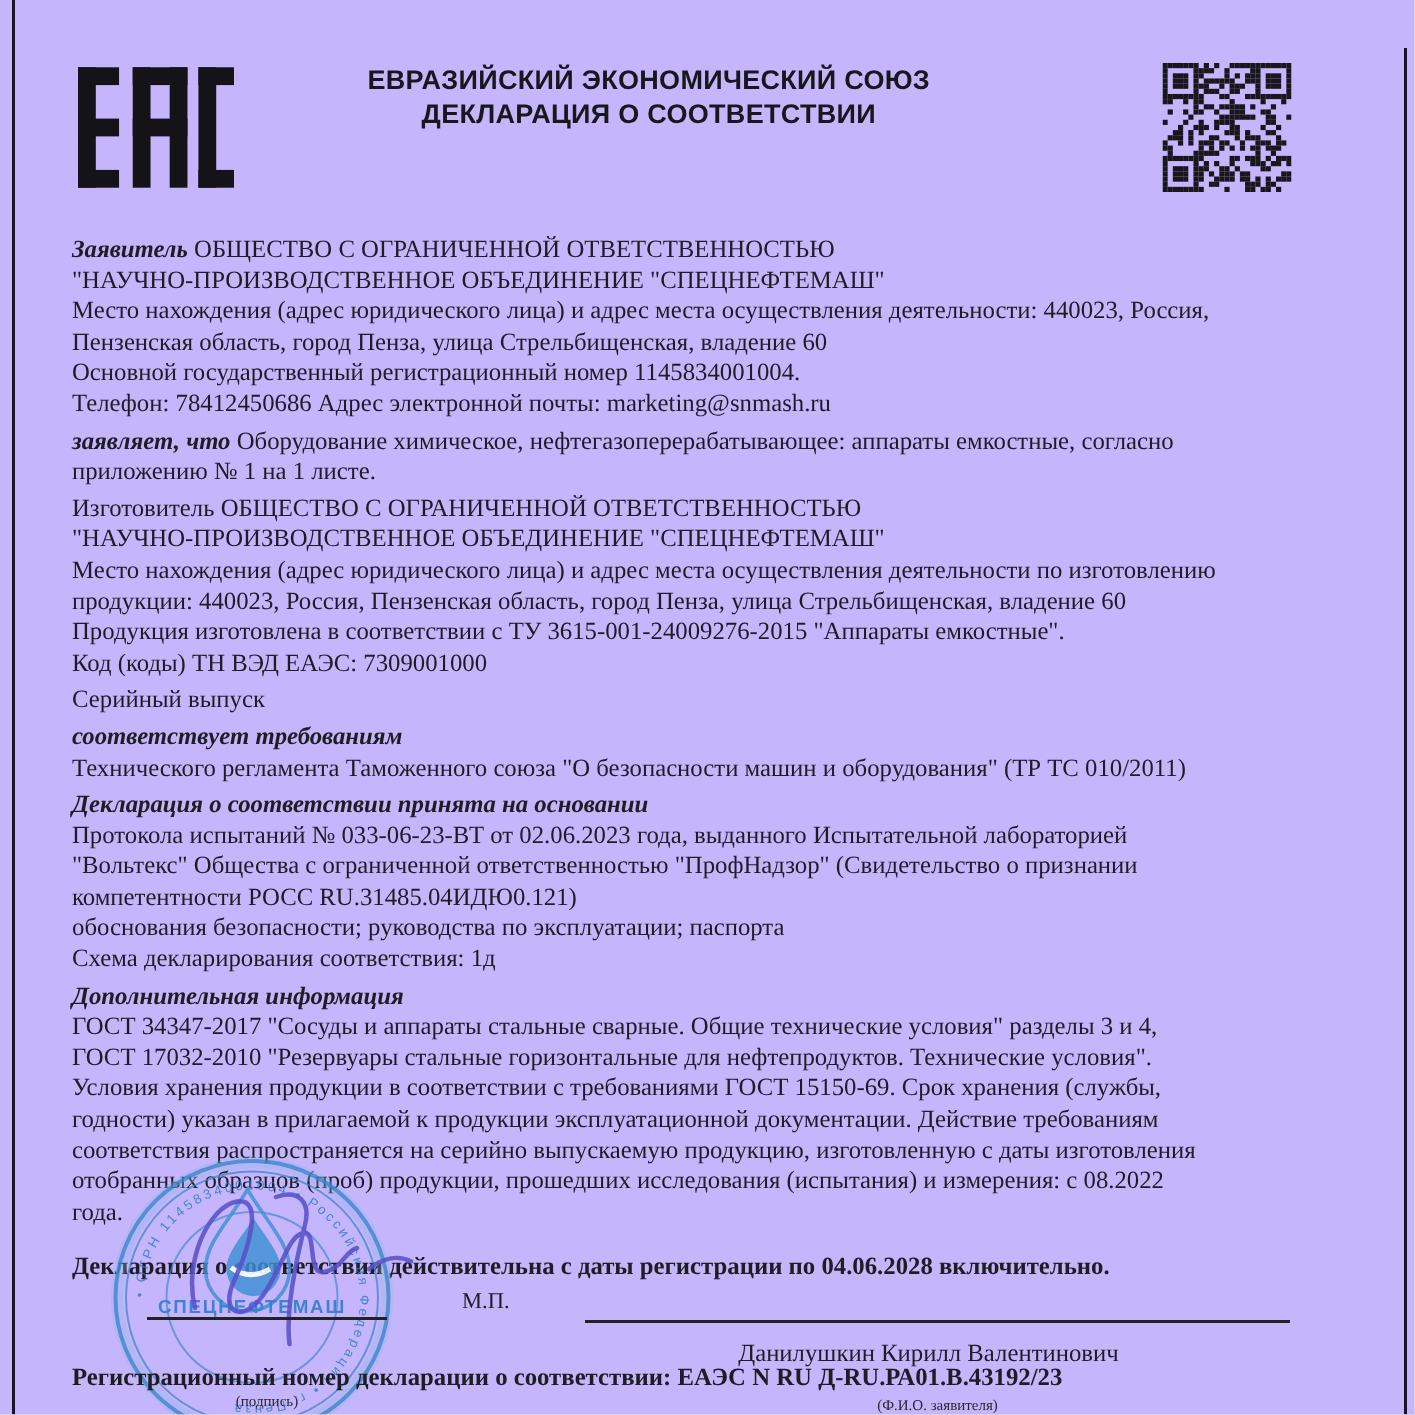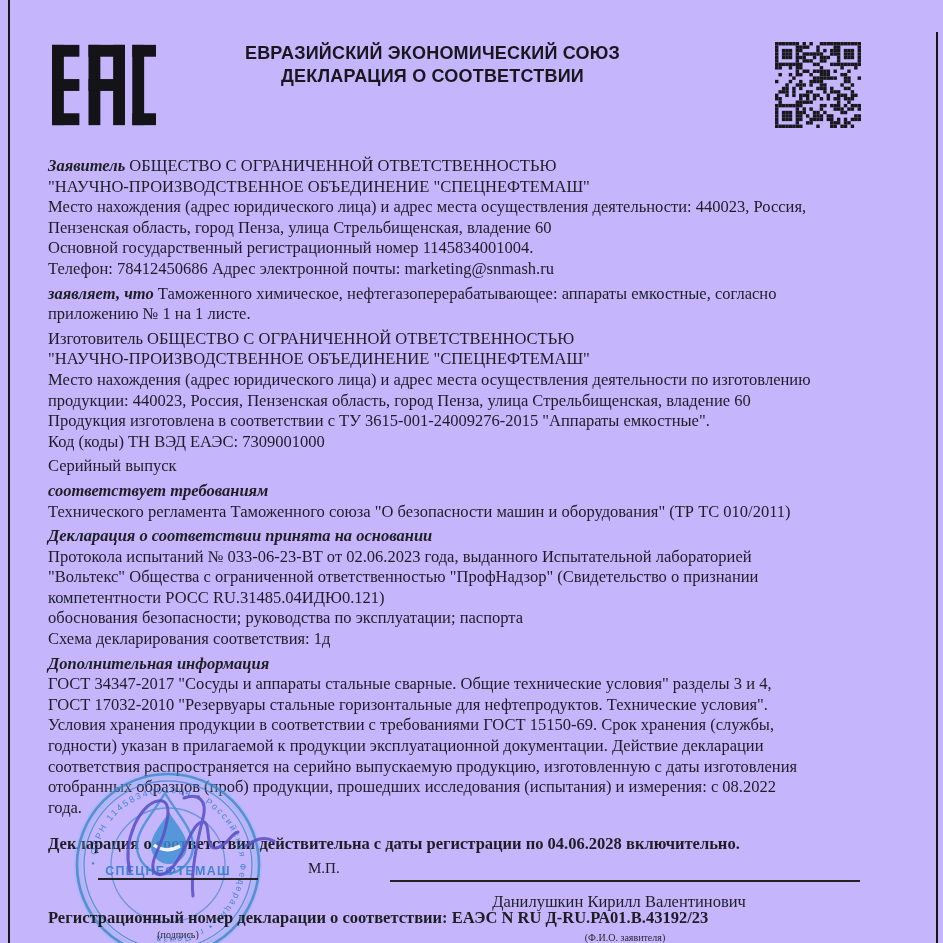--- a/index.html
+++ b/index.html
@@ -380,21 +380,21 @@
   <div class="body-text">
       <div class="para">
         <div class="line"><span class="b">Заявитель </span><span>ОБЩЕСТВО С ОГРАНИЧЕННОЙ ОТВЕТСТВЕННОСТЬЮ</span></div>
         <div class="line"><span>"НАУЧНО-ПРОИЗВОДСТВЕННОЕ ОБЪЕДИНЕНИЕ "СПЕЦНЕФТЕМАШ"</span></div>
         <div class="line"><span>Место нахождения (адрес юридического лица) и адрес места осуществления деятельности: 440023, Россия,</span></div>
         <div class="line"><span>Пензенская область, город Пенза, улица Стрельбищенская, владение 60</span></div>
         <div class="line"><span>Основной государственный регистрационный номер 1145834001004.</span></div>
         <div class="line"><span>Телефон: 78412450686 Адрес электронной почты: marketing@snmash.ru</span></div>
       </div>
       <div class="para">
-        <div class="line"><span class="b">заявляет, что </span><span>Таможенного химическое, нефтегазоперерабатывающее: аппараты емкостные, согласно</span></div>
+        <div class="line"><span class="b">заявляет, что </span><span>Оборудование химическое, нефтегазоперерабатывающее: аппараты емкостные, согласно</span></div>
         <div class="line"><span>приложению № 1 на 1 листе.</span></div>
       </div>
       <div class="para">
         <div class="line"><span>Изготовитель ОБЩЕСТВО С ОГРАНИЧЕННОЙ ОТВЕТСТВЕННОСТЬЮ</span></div>
         <div class="line"><span>"НАУЧНО-ПРОИЗВОДСТВЕННОЕ ОБЪЕДИНЕНИЕ "СПЕЦНЕФТЕМАШ"</span></div>
         <div class="line"><span>Место нахождения (адрес юридического лица) и адрес места осуществления деятельности по изготовлению</span></div>
         <div class="line"><span>продукции: 440023, Россия, Пензенская область, город Пенза, улица Стрельбищенская, владение 60</span></div>
         <div class="line"><span>Продукция изготовлена в соответствии с ТУ 3615-001-24009276-2015 "Аппараты емкостные".</span></div>
         <div class="line"><span>Код (коды) ТН ВЭД ЕАЭС: 7309001000</span></div>
       </div>
@@ -411,21 +411,21 @@
         <div class="line"><span>"Вольтекс" Общества с ограниченной ответственностью "ПрофНадзор" (Свидетельство о признании</span></div>
         <div class="line"><span>компетентности РОСС RU.31485.04ИДЮ0.121)</span></div>
         <div class="line"><span>обоснования безопасности; руководства по эксплуатации; паспорта</span></div>
         <div class="line"><span>Схема декларирования соответствия: 1д</span></div>
       </div>
       <div class="para">
         <div class="line"><span class="b">Дополнительная информация</span></div>
         <div class="line"><span>ГОСТ 34347-2017 "Сосуды и аппараты стальные сварные. Общие технические условия" разделы 3 и 4,</span></div>
         <div class="line"><span>ГОСТ 17032-2010 "Резервуары стальные горизонтальные для нефтепродуктов. Технические условия".</span></div>
         <div class="line"><span>Условия хранения продукции в соответствии с требованиями ГОСТ 15150-69. Срок хранения (службы,</span></div>
-        <div class="line"><span>годности) указан в прилагаемой к продукции эксплуатационной документации. Действие декларации</span></div>
+        <div class="line"><span>годности) указан в прилагаемой к продукции эксплуатационной документации. Действие требованиям</span></div>
         <div class="line"><span>соответствия распространяется на серийно выпускаемую продукцию, изготовленную с даты изготовления</span></div>
         <div class="line"><span>отобранных образцов (проб) продукции, прошедших исследования (испытания) и измерения: с 08.2022</span></div>
         <div class="line"><span>года.</span></div>
       </div>
     </div>
 
   <div class="validity">Декларация о соответствии действительна с даты регистрации по 04.06.2028 включительно.</div>
 
   <svg class="stamp" width="200" height="200" viewBox="0 0 200 200" xmlns="http://www.w3.org/2000/svg">
     <defs>

